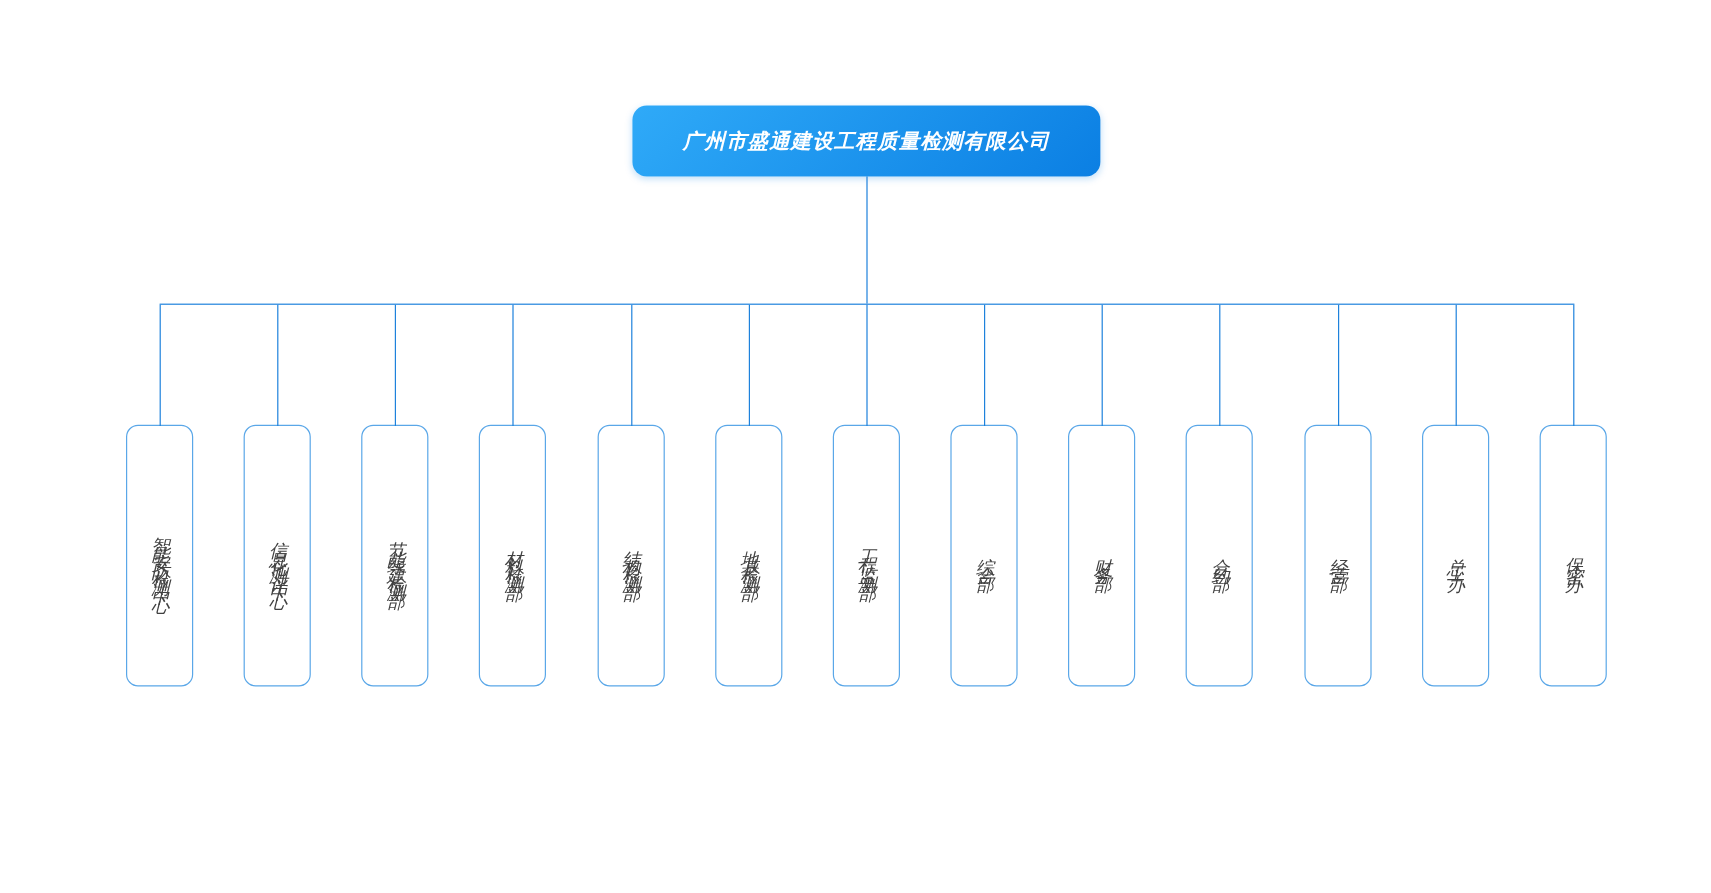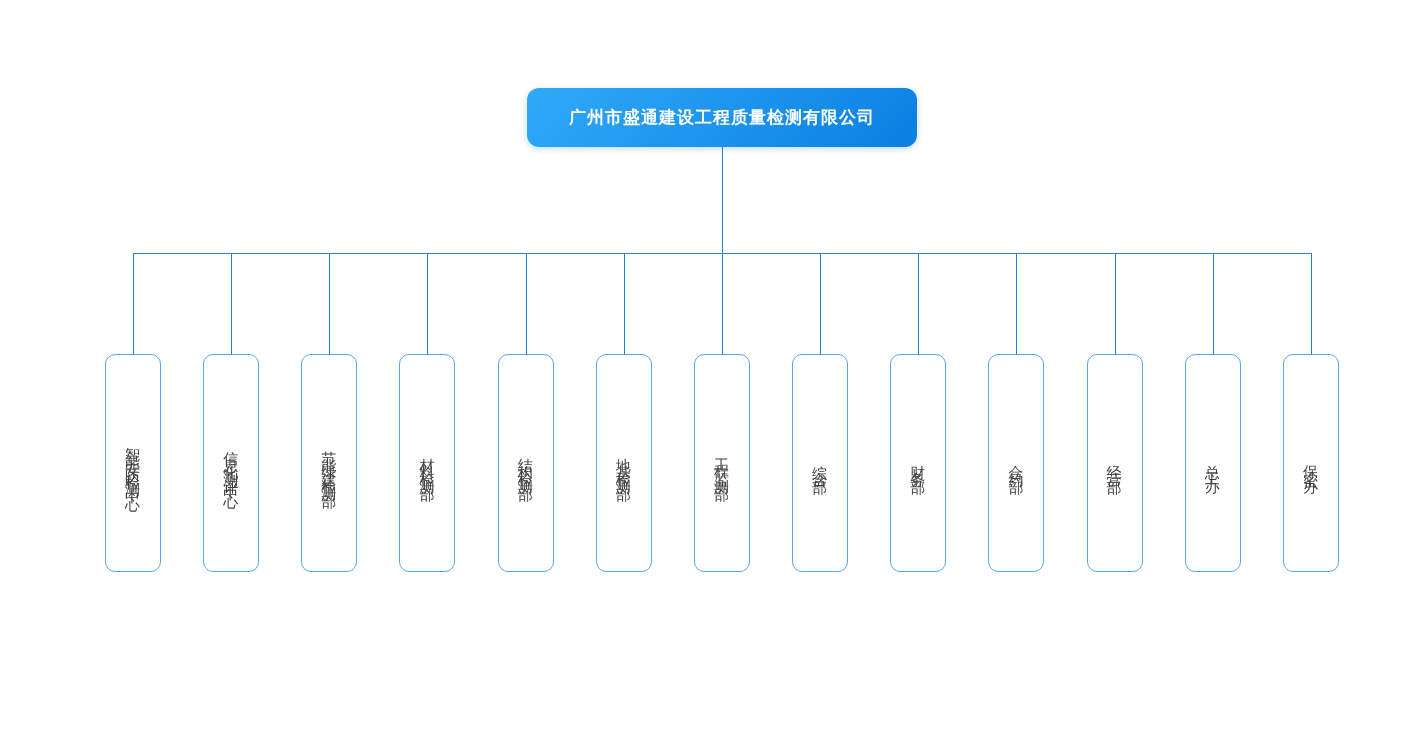--- a/index.html
+++ b/index.html
@@ -12,21 +12,21 @@
   }
   * { margin: 0; padding: 0; box-sizing: border-box; }
   html, body {
     width: 1426px; height: 744px;
     background: #ffffff;
     font-family: "Liberation Sans", "DejaVu Sans", sans-serif;
     overflow: hidden;
   }
   .org-chart {
     position: relative;
-    width: 1426px; height: 744px;
+    width: 1426px; height: 744px; font-style: italic;
   }
   .root-node {
     position: absolute;
     left: 527px; top: 88px;
     width: 390px; height: 59px;
     border-radius: 12px;
     background: linear-gradient(135deg, var(--grad-start) 0%, var(--grad-end) 100%);
     display: flex; align-items: center; justify-content: center;
     box-shadow: 0 2px 6px rgba(11,127,227,0.25);
   }

